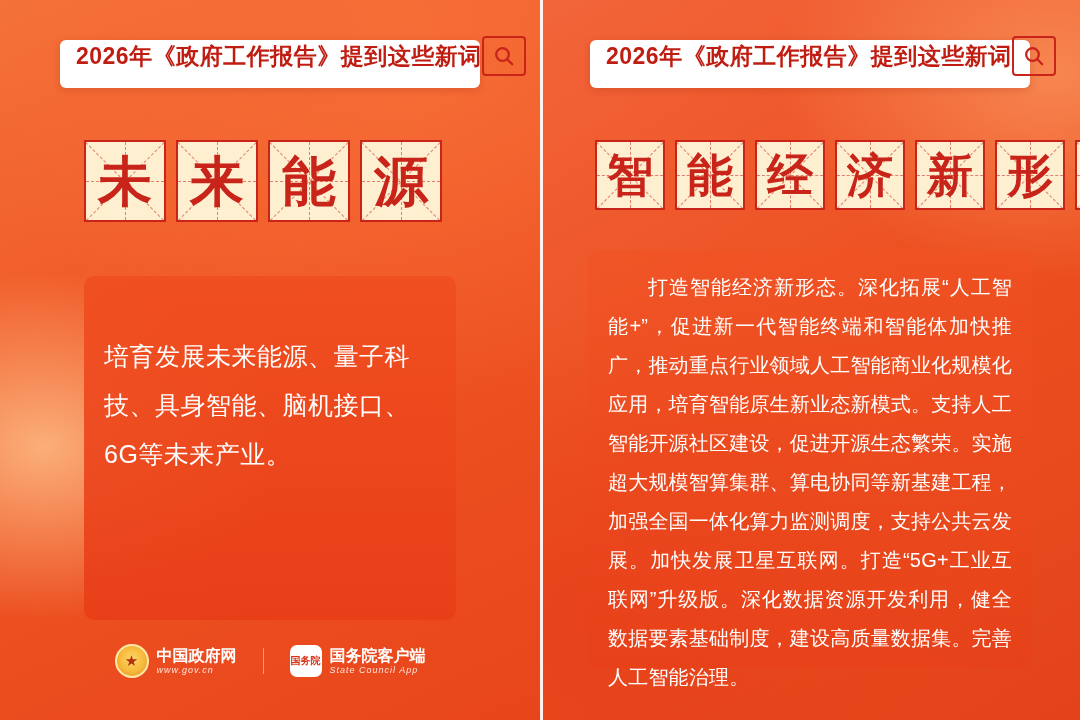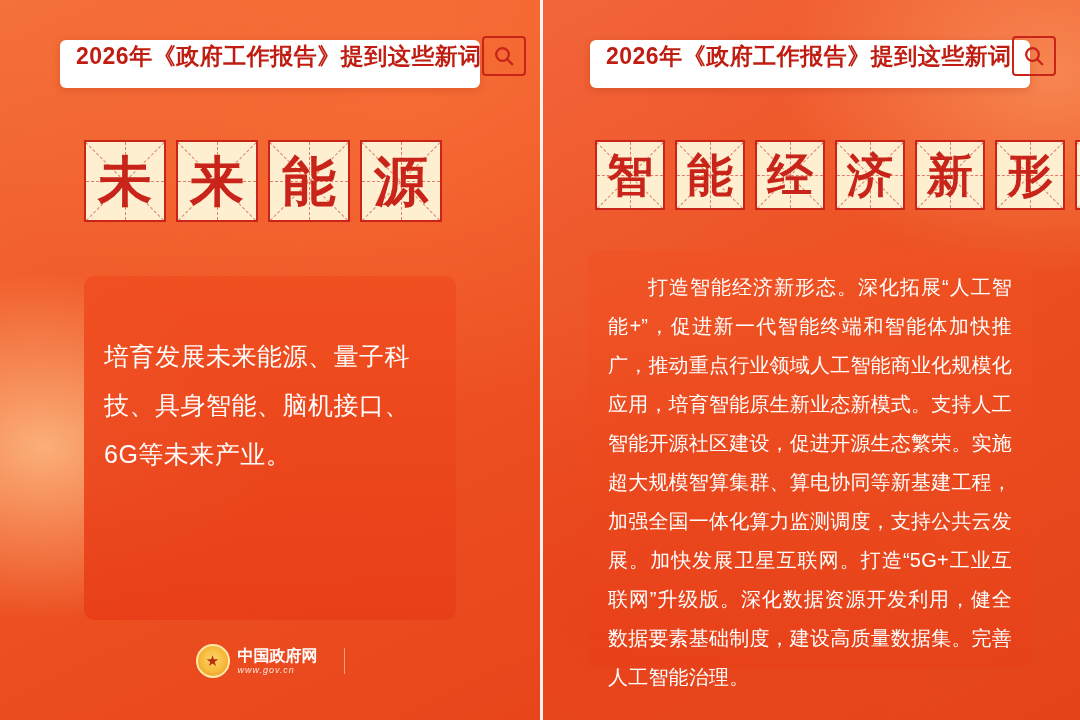--- a/index.html
+++ b/index.html
@@ -244,20 +244,27 @@
 
       <div class="footer">
         <div class="logo-group">
           <div class="emblem">★</div>
           <div>
             <div class="logo-text-cn">中国政府网</div>
             <div class="logo-text-sub">www.gov.cn</div>
           </div>
         </div>
         <div class="sep-dot"></div>
+        <div class="logo-group">
+          <div class="app-badge">国务院</div>
+          <div>
+            <div class="logo-text-cn">国务院客户端</div>
+            <div class="logo-text-sub">State Council App</div>
+          </div>
+        </div>
       </div>
 
     </div>
   </div>
 
   <div class="divider"></div>
 
   <div class="panel panel-right">
     <div class="panel-inner">
 

